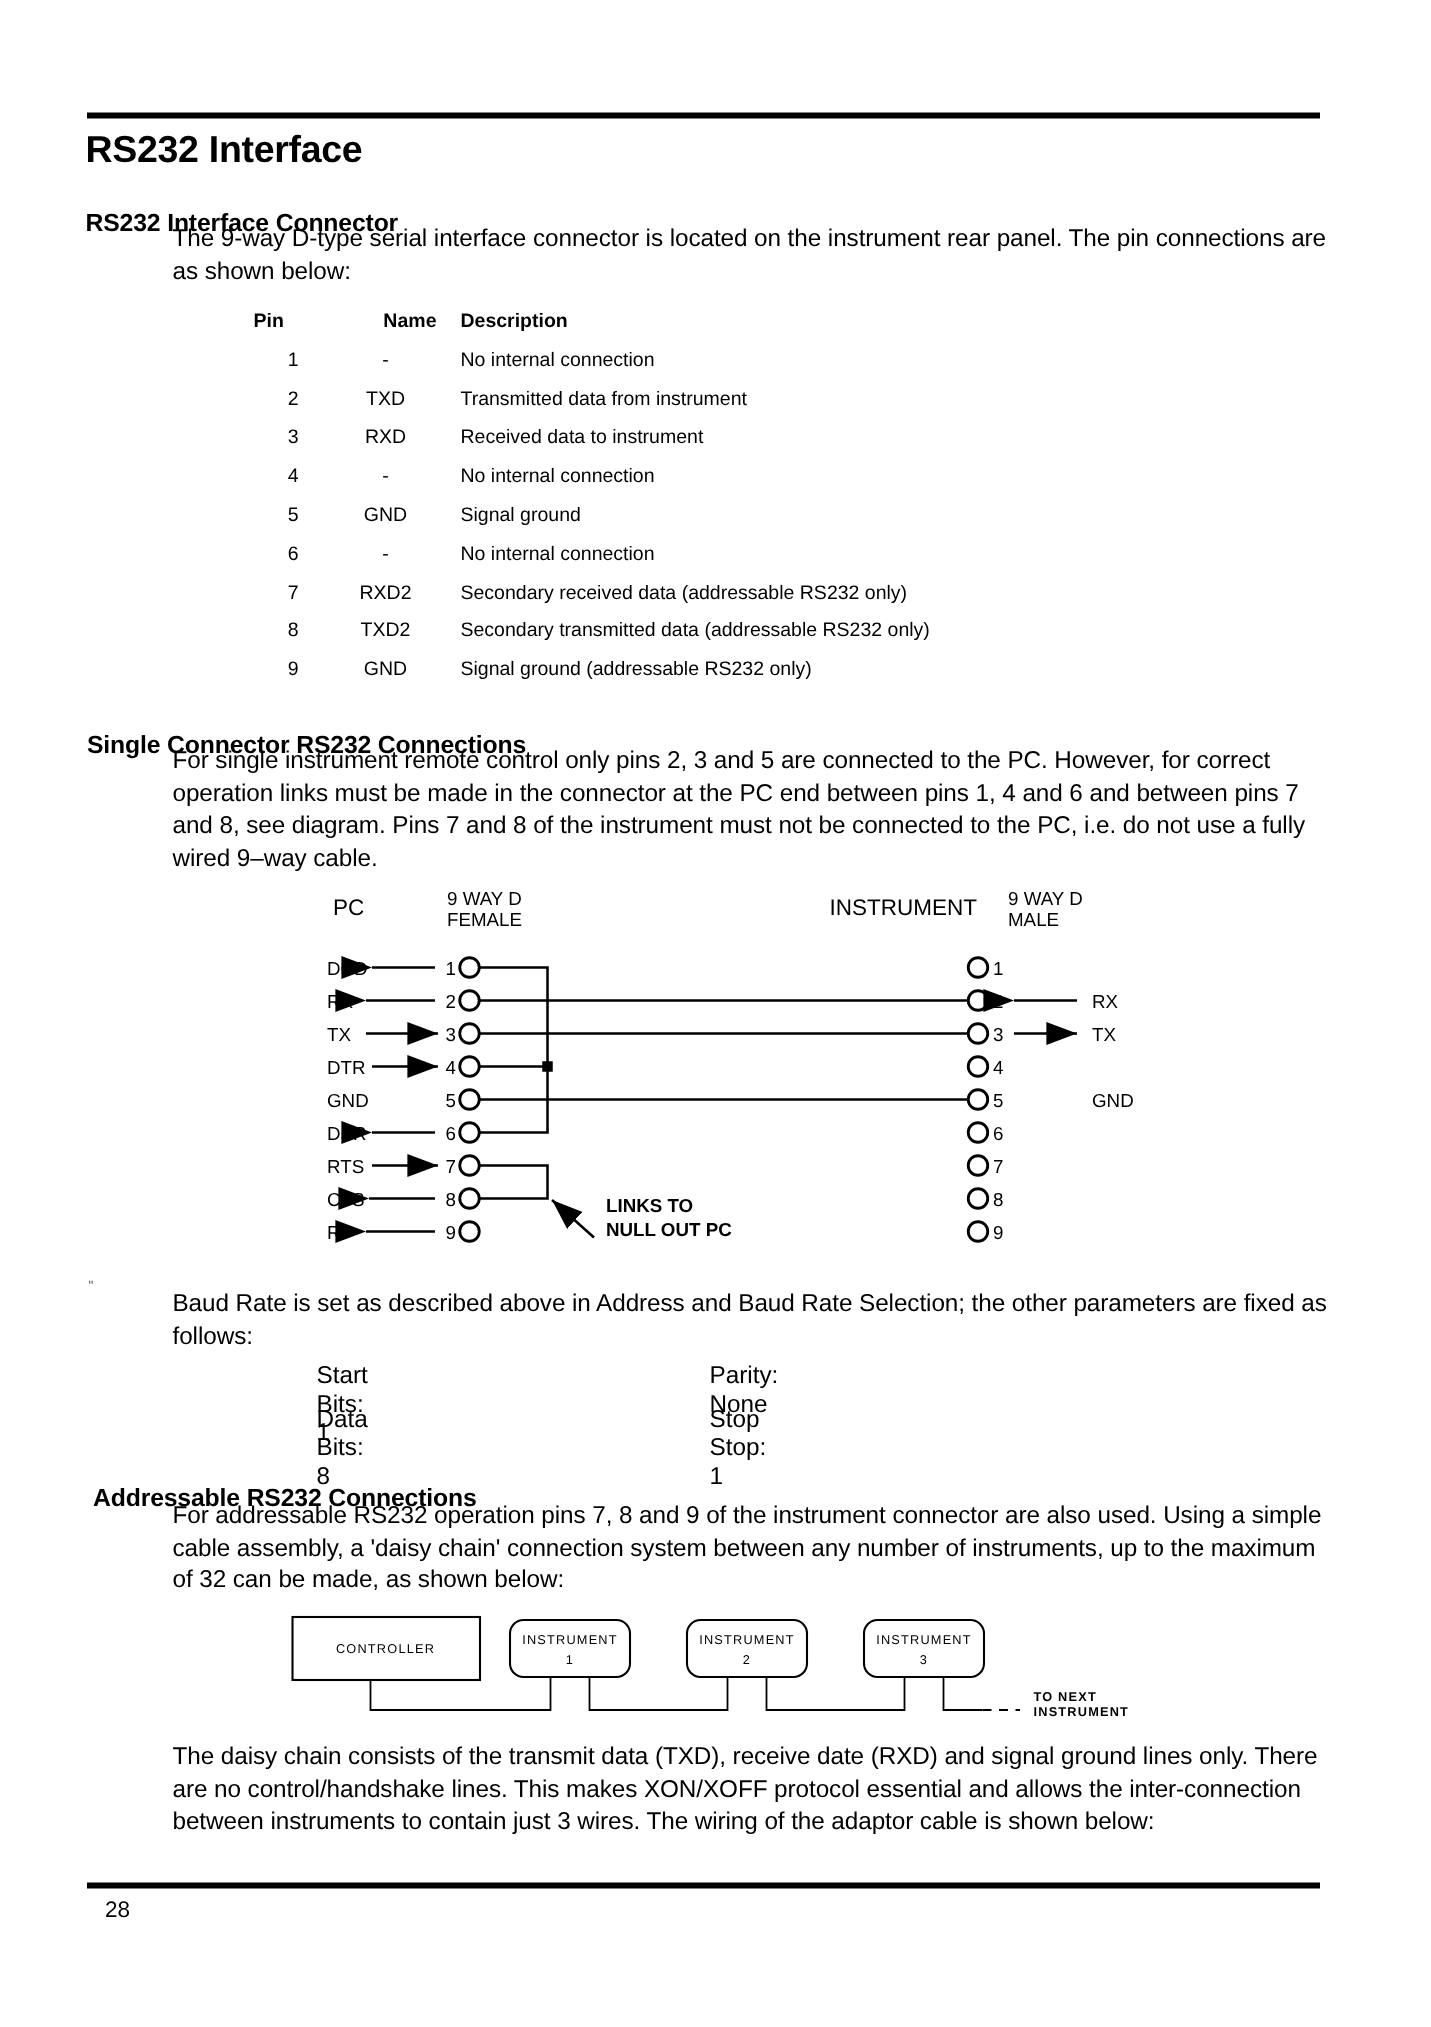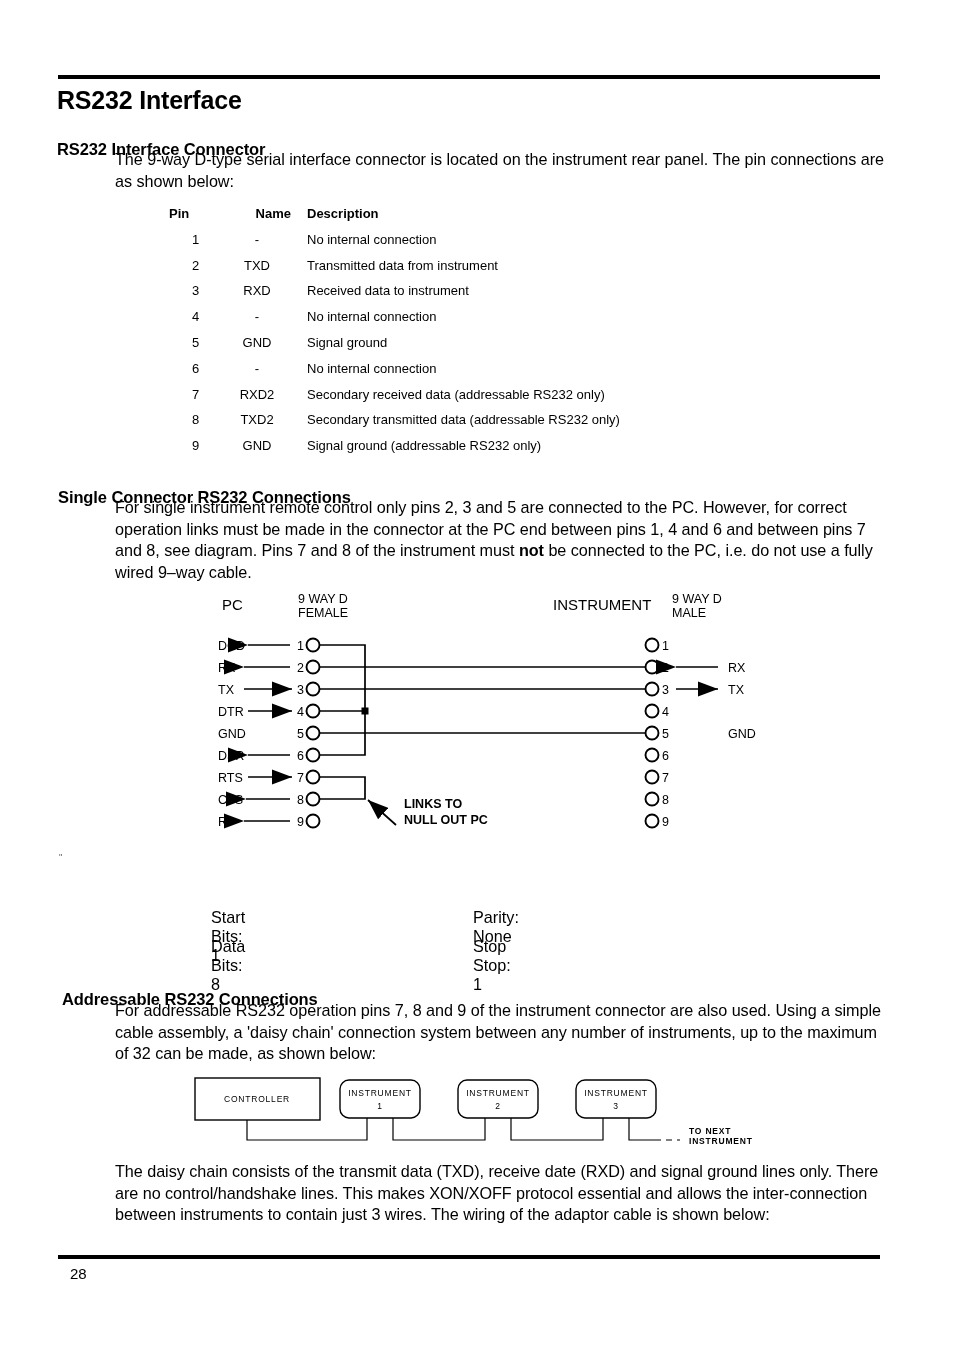--- a/index.html
+++ b/index.html
@@ -66,21 +66,21 @@
     position: absolute;
     font-size: 16.2px;
     line-height: 21.5px;
     letter-spacing: -0.05px;
   }
   .para-intro   { left: 115px; top: 149px; width: 775px; }
   .para-single  { left: 115px; top: 497px; width: 775px; }
   .para-baud    { left: 115px; top: 859px; width: 775px; }
   .para-address { left: 115px; top: 1000px; width: 775px; }
   .para-daisy   { left: 115px; top: 1161px; width: 775px; }
-  .para b { font-weight: bold; }
+  .para b { font-weight: normal; }
 
   
   .pintable {
     position: absolute;
     left: 168px;
     top: 203px;
     font-size: 13px;
     border-collapse: collapse;
   }
   .pintable th, .pintable td {
@@ -339,20 +339,21 @@
 
         <line x1="196" y1="235" x2="168" y2="210" stroke="#000" stroke-width="1.7" marker-end="url(#arrR)"></line>
         <text x="204" y="218" font-size="12.5" font-weight="bold">LINKS TO</text>
         <text x="204" y="234" font-size="12.5" font-weight="bold">NULL OUT PC</text>
       </g>
     </svg>
   </div>
 
   <div class="stray">"</div>
 
+  <div class="para para-baud">Baud Rate is set as described above in Address and Baud Rate Selection; the other parameters are fixed as follows:</div>
 
   <div class="params">
     <span class="prow">
       <span class="pcell-left"><span>Start Bits:</span>&nbsp;
         <span>1</span></span>
       <span class="pcell-right"><span>Parity:</span>&nbsp;
         <span>None</span></span>
     </span>
     <span class="prow">
       <span class="pcell-left"><span>Data Bits:</span>&nbsp;

